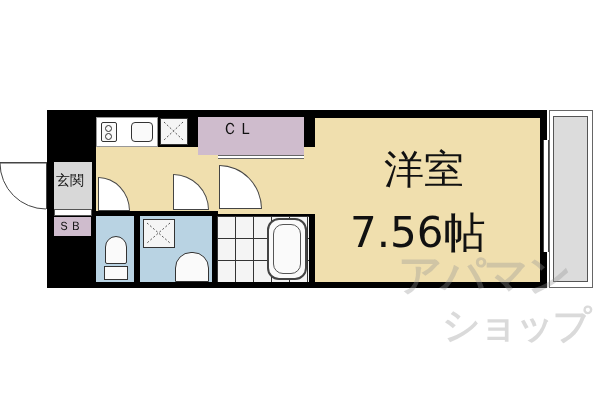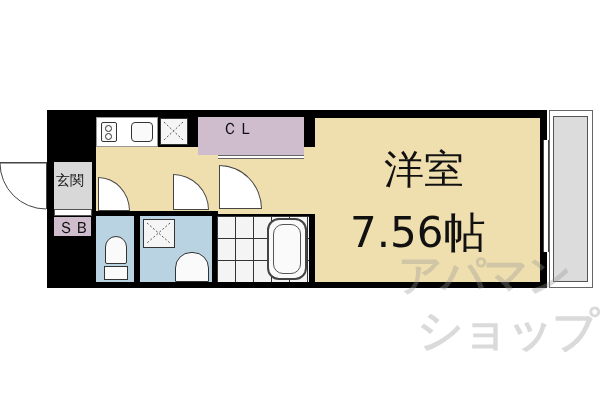--- a/index.html
+++ b/index.html
@@ -49,21 +49,21 @@
   <div class="label" style="left:56px;top:172px;font-size:14px;">玄関</div>
   <div class="abs" style="left:0px;top:162px;width:47px;height:47px;border-top:1px solid #444;border-right:1px solid #444;border-top-right-radius:0;border-bottom-left-radius:0;background:transparent;">
     <svg width="48" height="48" style="position:absolute;left:0;top:-1px">
         <path d="M0 1 A 46 46 0 0 0 46 47" fill="none" stroke="#444"></path>
         <line x1="0" y1="1" x2="47" y2="1" stroke="#444"></line>
       </svg>
   </div>
   <div class="abs" style="left:54px;top:209px;width:38px;height:7px;background:#fff;border:1px solid #555;"></div>
 
   <div class="abs cl" style="left:54px;top:217px;width:37px;height:19px;"></div>
-  <div class="label" style="left:58px;top:218px;font-size:16px;">ＳＢ</div>
+  <div class="label" style="left:58px;top:218px;font-size:12px;">ＳＢ</div>
 
   <div class="abs" style="left:98px;top:177px;width:32px;height:34px;background:#fff;border-top-right-radius:32px 34px;border:1px solid #444;"></div>
   <div class="abs" style="left:173px;top:174px;width:36px;height:36px;background:#fff;border-top-right-radius:36px;border:1px solid #444;"></div>
   <div class="abs" style="left:219px;top:165px;width:43px;height:44px;background:#fff;border-top-right-radius:43px 44px;border:1px solid #444;"></div>
 
   <div class="abs wet" style="left:96px;top:216px;width:38px;height:66px;"></div>
   <div class="abs fixture" style="left:105px;top:236px;width:22px;height:28px;border-radius:11px 11px 2px 2px;"></div>
   <div class="abs fixture" style="left:104px;top:266px;width:24px;height:14px;"></div>
 
   <div class="abs wet" style="left:140px;top:216px;width:72px;height:66px;"></div>
@@ -82,14 +82,14 @@
 
   <div class="label" style="left:376px;top:142px;font-size:40px;margin-left:8px;">洋室</div>
   <div class="label" style="left:350px;top:205px;font-size:42px;">7.56帖</div>
 
   <div class="abs" style="left:543px;top:140px;width:6px;height:112px;background:#fff;border-left:1px solid #444;border-right:1px solid #444;"></div>
 
   <div class="abs" style="left:549px;top:110px;width:44px;height:178px;border:1px solid #666;background:#fff;"></div>
   <div class="abs balcony" style="left:553px;top:116px;width:35px;height:166px;"></div>
 
   <div class="wm" style="left:398px;top:246px;font-size:44px;">アパマン</div>
-  <div class="wm" style="left:417px;top:300px;font-size:46px;">ショップ</div>
+  <div class="wm" style="left:442px;top:300px;font-size:38px;">ショップ</div>
 </div>
 
 </body></html>

